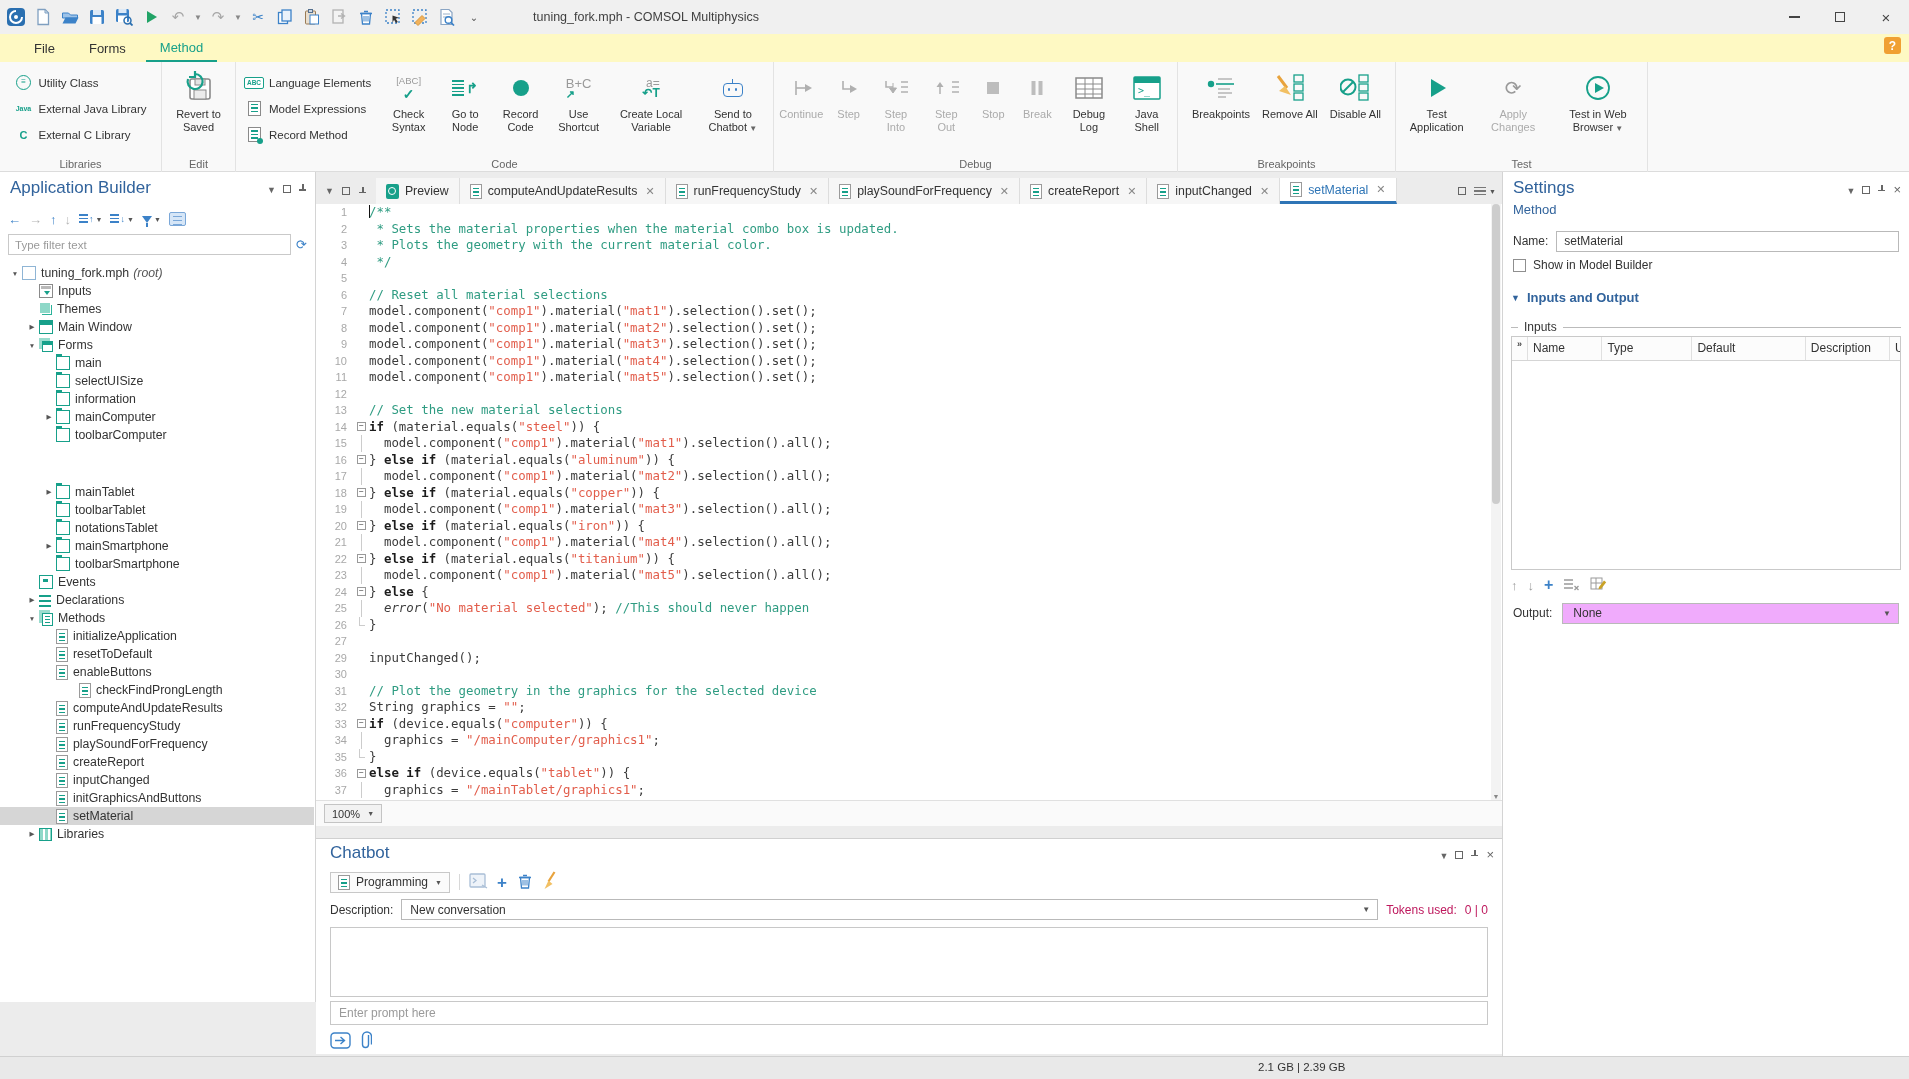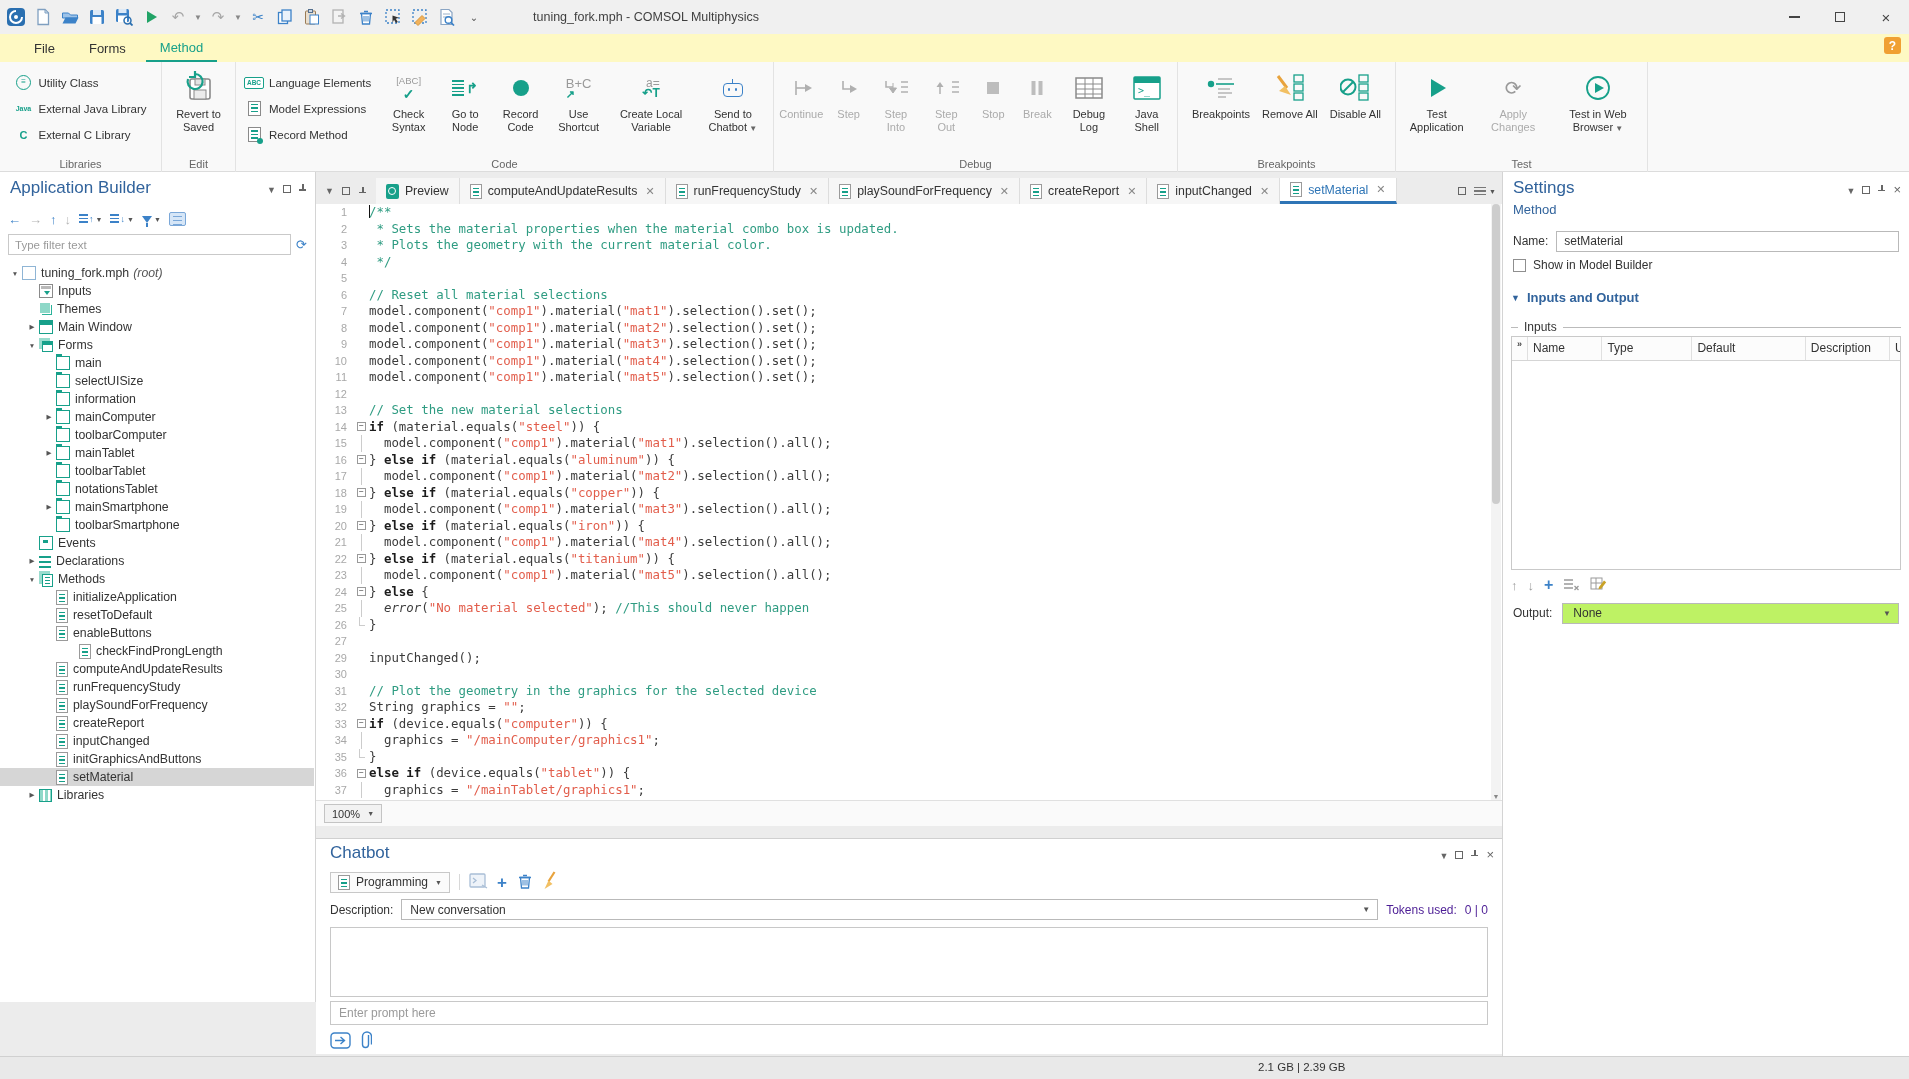--- a/index.html
+++ b/index.html
@@ -135,21 +135,21 @@
 
   
   .chatbot{position:absolute;left:0;top:666px;right:0;height:216px;background:#fff;border-top:1px solid #d0d0d0;}
   .cb-title{position:absolute;left:14px;top:4px;font-size:17px;color:#31639c;}
   .cb-toolbar{position:absolute;left:14px;top:32px;height:22px;display:flex;align-items:center;gap:9px;}
   .mode-btn{display:flex;align-items:center;gap:6px;height:21px;border:1px solid #c8c8c8;background:#fbfbfb;padding:0 7px;font-size:12px;}
   .cb-sep{width:1px;height:16px;background:#d8d8d8;}
   .cb-row{position:absolute;left:14px;right:14px;top:60px;height:21px;display:flex;align-items:center;gap:8px;font-size:12px;}
   .cb-select{flex:1;height:21px;border:1px solid #b9b9b9;background:#fff;display:flex;align-items:center;padding:0 8px;position:relative;font-size:12px;}
   .cb-select .selarrow{position:absolute;right:7px;font-size:8px;color:#555;}
-  .cb-tokens{white-space:nowrap;color:#4c1d95;}
+  .cb-tokens{white-space:nowrap;color:#be185d;}
   .cb-response{position:absolute;left:14px;right:14px;top:88px;height:70px;border:1px solid #c8c8c8;background:#fff;}
   .cb-prompt{position:absolute;left:14px;right:14px;top:162px;height:24px;border:1px solid #c8c8c8;padding:0 8px;font-size:12px;font-family:"Liberation Sans",sans-serif;color:#333;width:calc(100% - 28px);}
   .cb-prompt::placeholder{color:#9a9a9a;}
   .cb-footer{position:absolute;left:14px;top:192px;display:flex;align-items:center;gap:8px;}
 
   
   .right-panel{position:absolute;left:1502px;top:172px;width:407px;bottom:23px;background:#fff;border-left:1px solid #d4d4d4;}
   .st-sub{position:absolute;left:10px;top:30px;font-size:13px;color:#31639c;}
   .st-name-row{position:absolute;left:10px;top:58px;right:10px;height:22px;display:flex;align-items:center;gap:8px;font-size:12px;}
   .st-name-input{flex:1;height:21px;border:1px solid #b9b9b9;padding:0 7px;font-size:12px;font-family:"Liberation Sans",sans-serif;color:#333;}
@@ -159,21 +159,21 @@
   .st-section .chev{font-size:9px;color:#31639c;}
   .st-grouphead{position:absolute;left:8px;right:8px;top:148px;display:flex;align-items:center;gap:6px;font-size:12px;color:#333;}
   .st-grouphead::before{content:"";width:7px;height:1px;background:#bbb;}
   .st-grouphead::after{content:"";flex:1;height:1px;background:#bbb;}
   .st-table{position:absolute;left:8px;right:8px;top:164px;height:234px;border:1px solid #c9c9c9;background:#fff;}
   .st-thead{display:flex;height:24px;background:#fcfcfc;border-bottom:1px solid #d5d5d5;font-size:12px;color:#333;}
   .st-th{padding:4px 5px;border-right:1px solid #e0e0e0;overflow:hidden;white-space:nowrap;position:relative;}
   .st-marker{width:16px;flex:none;border-right:1px solid #e0e0e0;font-size:9px;color:#444;display:flex;align-items:flex-start;justify-content:center;padding-top:2px;font-weight:bold;}
   .st-tbl-toolbar{position:absolute;left:8px;top:404px;display:flex;align-items:center;gap:10px;}
   .st-output-row{position:absolute;left:10px;top:430px;right:10px;height:22px;display:flex;align-items:center;gap:10px;font-size:12px;}
-  .st-output-select{flex:1;height:21px;border:1px solid #b9b9b9;background:#bef264;display:flex;align-items:center;padding:0 10px;position:relative;font-size:12px;}
+  .st-output-select{flex:1;height:21px;border:1px solid #b9b9b9;background:#f0abfc;display:flex;align-items:center;padding:0 10px;position:relative;font-size:12px;}
   .st-output-select .selarrow{position:absolute;right:7px;font-size:8px;color:#555;}
 
   
   .statusbar{position:absolute;left:0;bottom:0;width:1909px;height:23px;background:#e9e9e9;border-top:1px solid #d0d0d0;}
   .mem{position:absolute;left:1258px;top:4px;font-size:11.5px;color:#333;}
 </style>
 </head>
 <body>
 
 <div class="app">
@@ -687,21 +687,21 @@
         <div class="trow" style="padding-left: 42px;">
           <span class="texp">▶</span>
           <span class="ti ti-form"></span>
           <span class="tlabel">mainComputer</span>
         </div>
         <div class="trow" style="padding-left: 42px;">
           <span class="texp"></span>
           <span class="ti ti-form"></span>
           <span class="tlabel">toolbarComputer</span>
         </div>
-        <div class="trow" style="padding-left: 42px;">
+        <div class="trow" style="padding-left: 42px; margin-top: 39px;">
           <span class="texp">▶</span>
           <span class="ti ti-form"></span>
           <span class="tlabel">mainTablet</span>
         </div>
         <div class="trow" style="padding-left: 42px;">
           <span class="texp"></span>
           <span class="ti ti-form"></span>
           <span class="tlabel">toolbarTablet</span>
         </div>
         <div class="trow" style="padding-left: 42px;">

